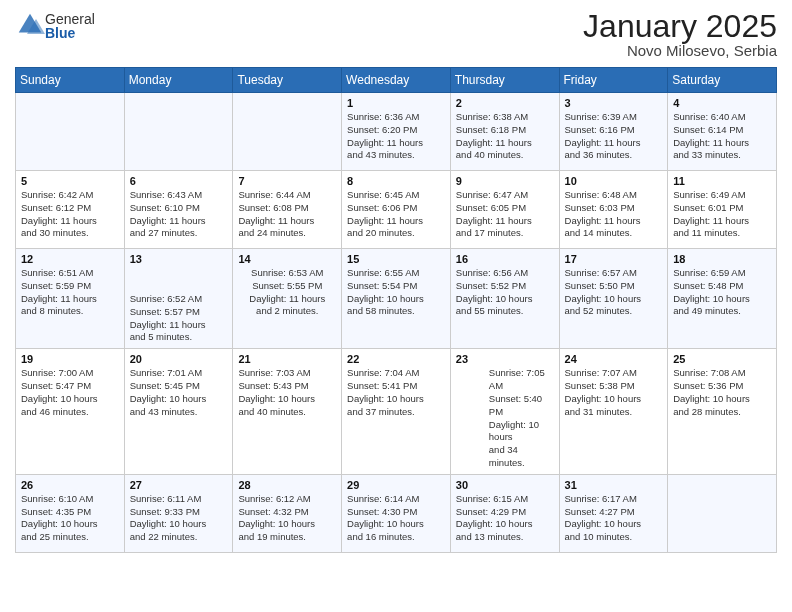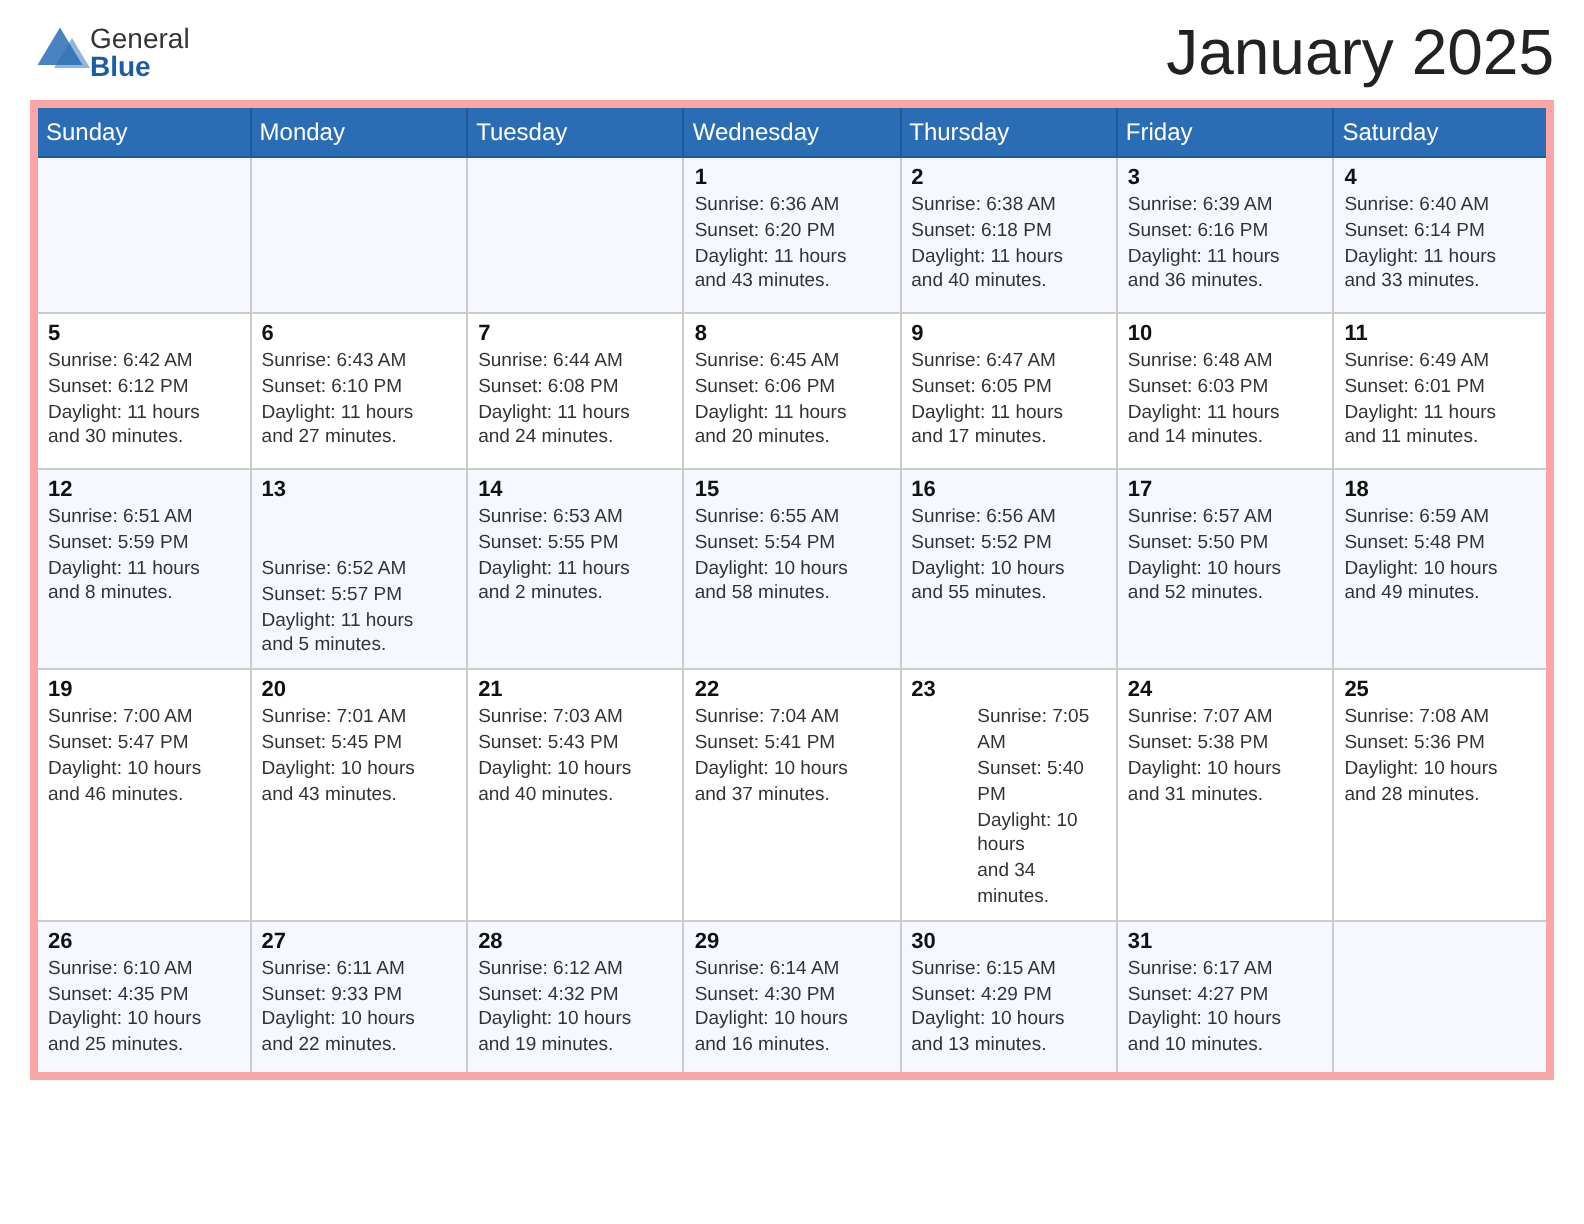--- a/index.html
+++ b/index.html
@@ -54,21 +54,21 @@
       font-weight: normal;
       line-height: 1;
     }
     .subtitle {
       font-size: 15px;
       color: #444;
     }
     .calendar {
       width: 100%;
       border-collapse: collapse;
-      border: 4px solid #fca5a5;
+      border: 1px solid #fca5a5;
     }
     .calendar th {
       background-color: #2a6db5;
       color: #fff;
       font-size: 12px;
       padding: 5px 4px;
       text-align: left;
       border: 1px solid #1e5a9a;
       font-weight: normal;
     }
@@ -114,20 +114,21 @@
         <polygon points="20,5 35,30 5,30" fill="#2a6db5" opacity="0.85"></polygon>
         <polygon points="28,12 40,32 16,32" fill="#2a6db5" opacity="0.5"></polygon>
       </svg>
       <div class="logo-text">
         <span class="logo-general">General</span>
         <span class="logo-blue">Blue</span>
       </div>
     </div>
     <div class="title-area">
       <div class="month-title">January 2025</div>
+      <div class="subtitle">Novo Milosevo, Serbia</div>
     </div>
   </div>
 
   <table class="calendar">
     <thead>
       <tr>
         <th>Sunday</th>
         <th>Monday</th>
         <th>Tuesday</th>
         <th>Wednesday</th>
@@ -231,21 +232,21 @@
           </td>
           <td>
             <span class="day-number">13</span>
             <div class="day-info" style="white-space: pre-line; margin-top: 28px;">Sunrise: 6:52 AM
 Sunset: 5:57 PM
 Daylight: 11 hours
 and 5 minutes.</div>
           </td>
           <td>
             <span class="day-number">14</span>
-            <div class="day-info" style="white-space: pre-line;">Sunrise: 6:53 AM
+            <div class="day-info" style="white-space: pre-line; text-align: center;">Sunrise: 6:53 AM
 Sunset: 5:55 PM
 Daylight: 11 hours
 and 2 minutes.</div>
           </td>
           <td>
             <span class="day-number">15</span>
             <div class="day-info" style="white-space: pre-line;">Sunrise: 6:55 AM
 Sunset: 5:54 PM
 Daylight: 10 hours
 and 58 minutes.</div>

